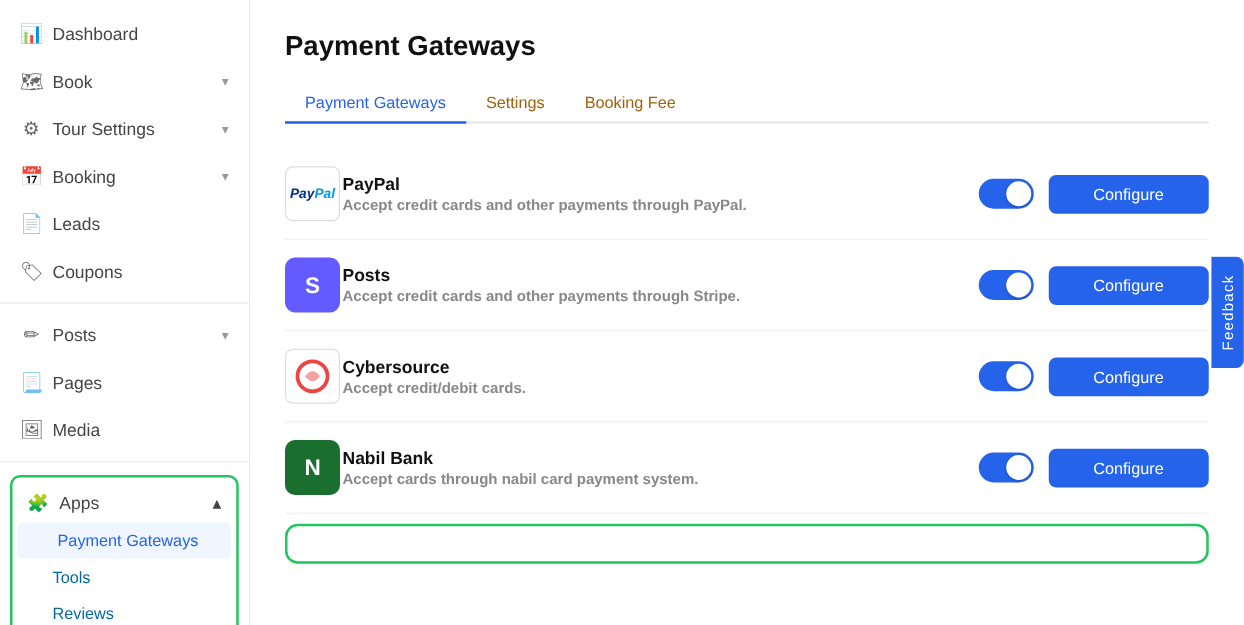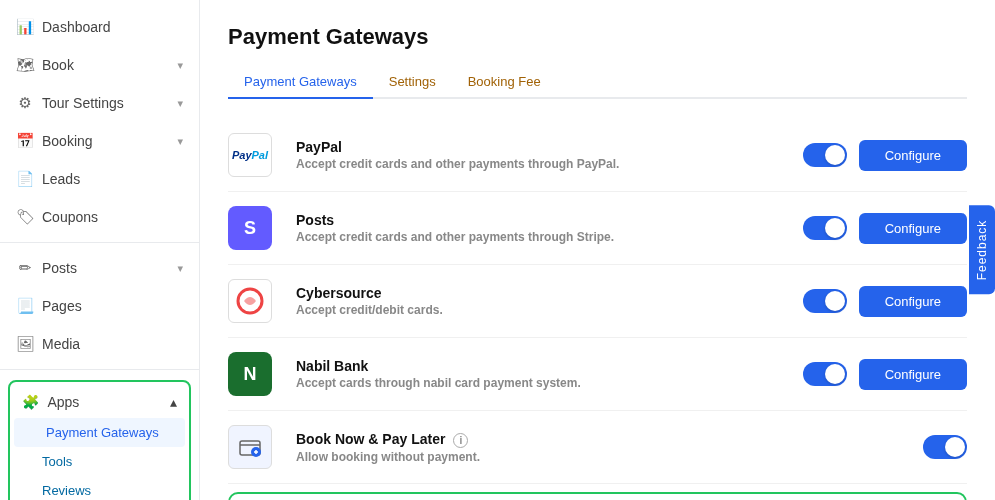--- a/index.html
+++ b/index.html
@@ -92,21 +92,21 @@
       border-bottom: 2px solid #2563eb;
       font-weight: 500;
     }
 
     
     .gateway-row {
       display: flex;
       align-items: center;
       padding: 14px 0;
       border-bottom: 1px solid #f0f0f0;
-      gap: 24px;
+      gap: 2px;
     }
     .gateway-logo {
       width: 44px;
       height: 44px;
       border-radius: 8px;
       display: flex;
       align-items: center;
       justify-content: center;
       font-size: 18px;
       font-weight: bold;
@@ -140,21 +140,21 @@
       right: 2px;
       box-shadow: 0 1px 3px rgba(0,0,0,0.2);
     }
 
     
     .configure-btn {
       background: #2563eb;
       color: #fff;
       border: none;
       border-radius: 6px;
-      padding: 8px 26px;
+      padding: 8px 36px;
       font-size: 13px;
       cursor: pointer;
       white-space: nowrap;
       font-weight: 500;
     }
 
     
     .gateway-row.highlighted {
       border: 2px solid #22c55e;
       border-radius: 10px;
@@ -372,40 +372,20 @@
     <div class="gateway-info">
       <div class="gateway-name">Nabil Bank</div>
       <div class="gateway-desc">Accept cards through nabil card payment system.</div>
     </div>
     <div class="gateway-actions">
       <div class="toggle"></div>
       <button class="configure-btn">Configure</button>
     </div>
   </div>
 
-  <div class="gateway-row">
-    <div class="gateway-logo booknow-logo" style="border:1px solid #ddd;border-radius:6px;">
-      <svg width="28" height="28" viewBox="0 0 28 28">
-          <rect x="4" y="8" width="20" height="14" rx="2" fill="none" stroke="#666" stroke-width="1.5"></rect>
-          <path d="M4 12h20" stroke="#666" stroke-width="1.5"></path>
-          <circle cx="20" cy="19" r="5" fill="#2563eb"></circle>
-          <path d="M18 19h4M20 17v4" stroke="#fff" stroke-width="1.5"></path>
-        </svg>
-    </div>
-    <div class="gateway-info">
-      <div class="gateway-name">
-        <span>Book Now &amp; Pay Later</span>
-        <span class="info-icon">i</span>
-      </div>
-      <div class="gateway-desc">Allow booking without payment.</div>
-    </div>
-    <div class="gateway-actions">
-      <div class="toggle"></div>
-    </div>
-  </div>
 
   <div class="gateway-row highlighted">
     
     
     
   </div>
 
 </main>
 
 <div class="feedback-sidebar">

